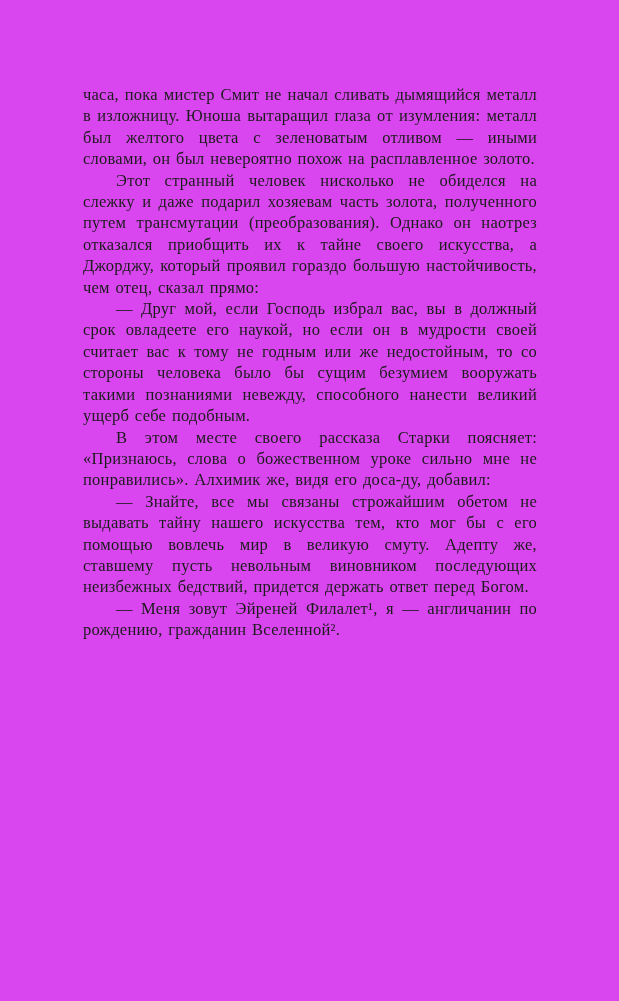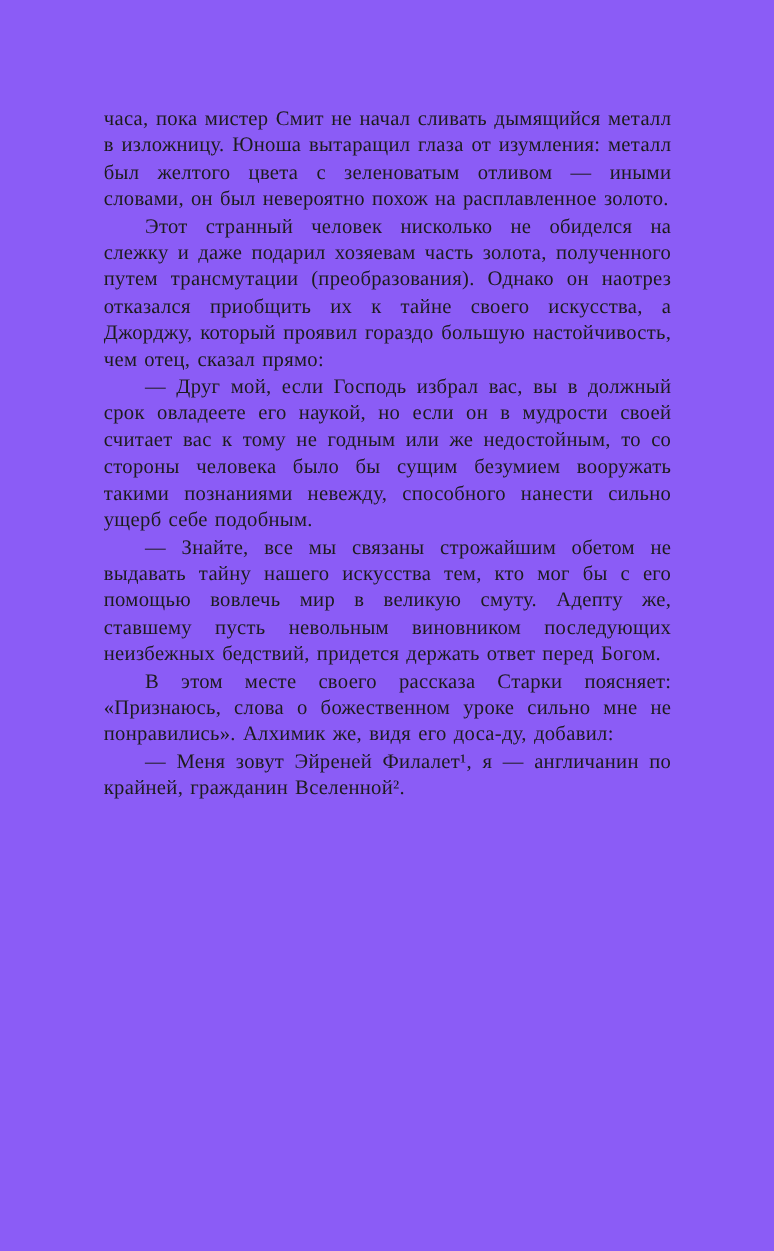--- a/index.html
+++ b/index.html
@@ -9,21 +9,21 @@
   }
   body {
     width: 619px;
     height: 1001px;
     overflow: hidden;
     font-family: "Liberation Serif", "DejaVu Serif", serif;
   }
   .page {
     width: 619px;
     height: 1001px;
-    background: #8b5cf6;
+    background: #d946ef;
     position: relative;
     box-sizing: border-box;
   }
   .text-column {
     position: absolute;
     left: 83px;
     top: 84px;
     width: 454px;
     color: #1c1c1c;
     font-size: 16.5px;
@@ -41,18 +41,18 @@
     text-indent: 0;
   }
 </style>
 </head>
 <body>
 
 <div class="page">
   <div class="text-column">
     <p class="no-indent">часа, пока мистер Смит не начал сливать дымящийся металл в изложницу. Юноша вытаращил глаза от изумления: металл был желтого цвета с зеленоватым отливом — иными словами, он был невероятно похож на расплавленное золото.</p>
     <p>Этот странный человек нисколько не обиделся на слежку и даже подарил хозяевам часть золота, полученного путем трансмутации (преобразования). Однако он наотрез отказался приобщить их к тайне своего искусства, а Джорджу, который проявил гораздо большую настойчивость, чем отец, сказал прямо:</p>
-    <p>— Друг мой, если Господь избрал вас, вы в должный срок овладеете его наукой, но если он в мудрости своей считает вас к тому не годным или же недостойным, то со стороны человека было бы сущим безумием вооружать такими познаниями невежду, способного нанести сильно ущерб себе подобным.</p>
+    <p>— Друг мой, если Господь избрал вас, вы в должный срок овладеете его наукой, но если он в мудрости своей считает вас к тому не годным или же недостойным, то со стороны человека было бы сущим безумием вооружать такими познаниями невежду, способного нанести великий ущерб себе подобным.</p>
+    <p>В этом месте своего рассказа Старки поясняет: «Признаюсь, слова о божественном уроке сильно мне не понравились». Алхимик же, видя его доса-ду, добавил:</p>
     <p>— Знайте, все мы связаны строжайшим обетом не выдавать тайну нашего искусства тем, кто мог бы с его помощью вовлечь мир в великую смуту. Адепту же, ставшему пусть невольным виновником последующих неизбежных бедствий, придется держать ответ перед Богом.</p>
-    <p>В этом месте своего рассказа Старки поясняет: «Признаюсь, слова о божественном уроке сильно мне не понравились». Алхимик же, видя его доса-ду, добавил:</p>
-    <p>— Меня зовут Эйреней Филалет¹, я — англичанин по крайней, гражданин Вселенной².</p>
+    <p>— Меня зовут Эйреней Филалет¹, я — англичанин по рождению, гражданин Вселенной².</p>
   </div>
 </div>
 
 </body></html>

